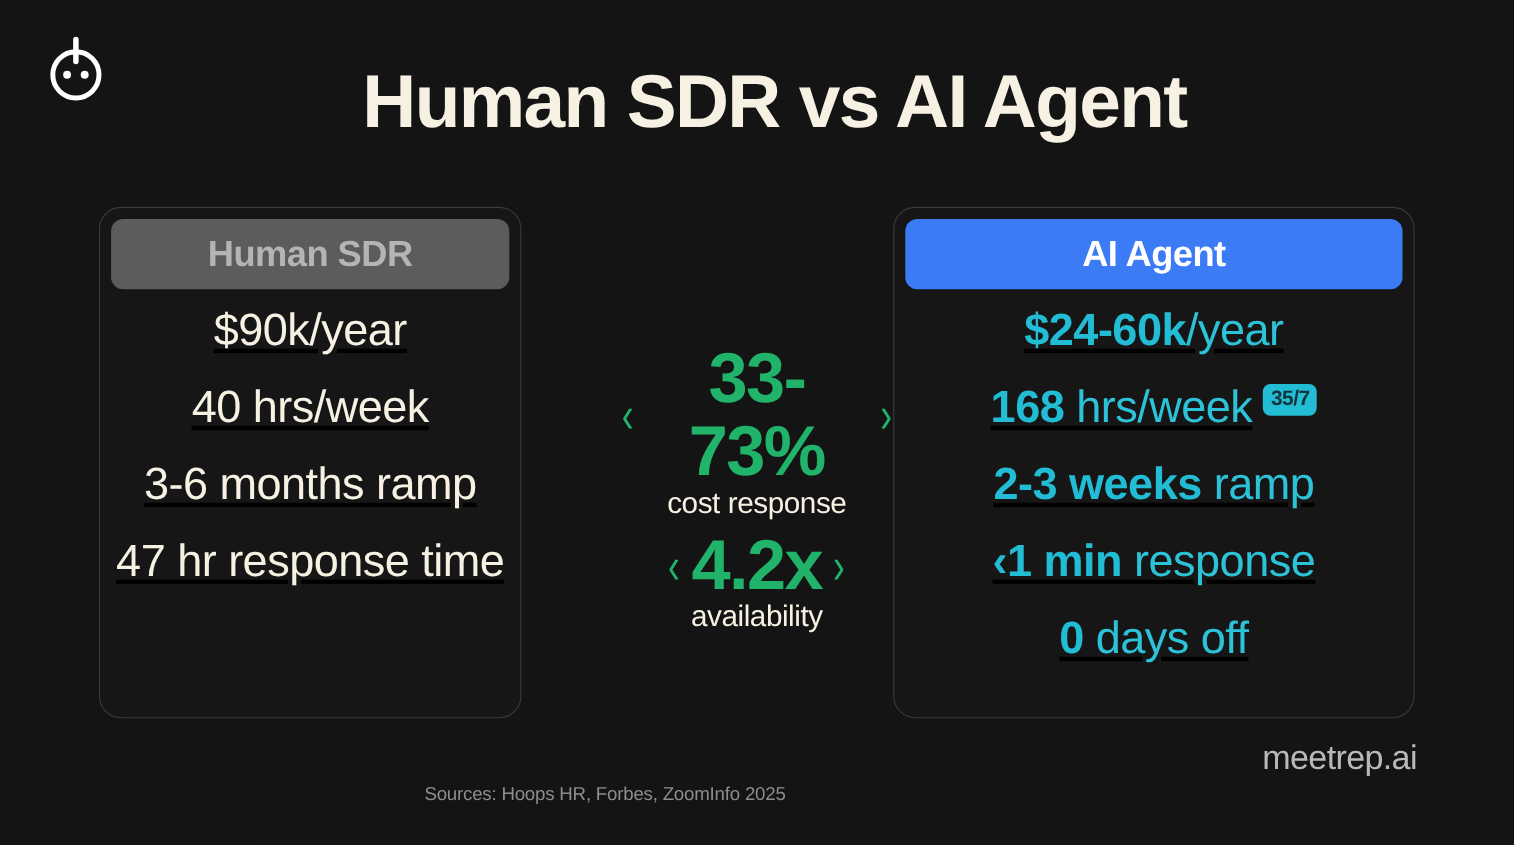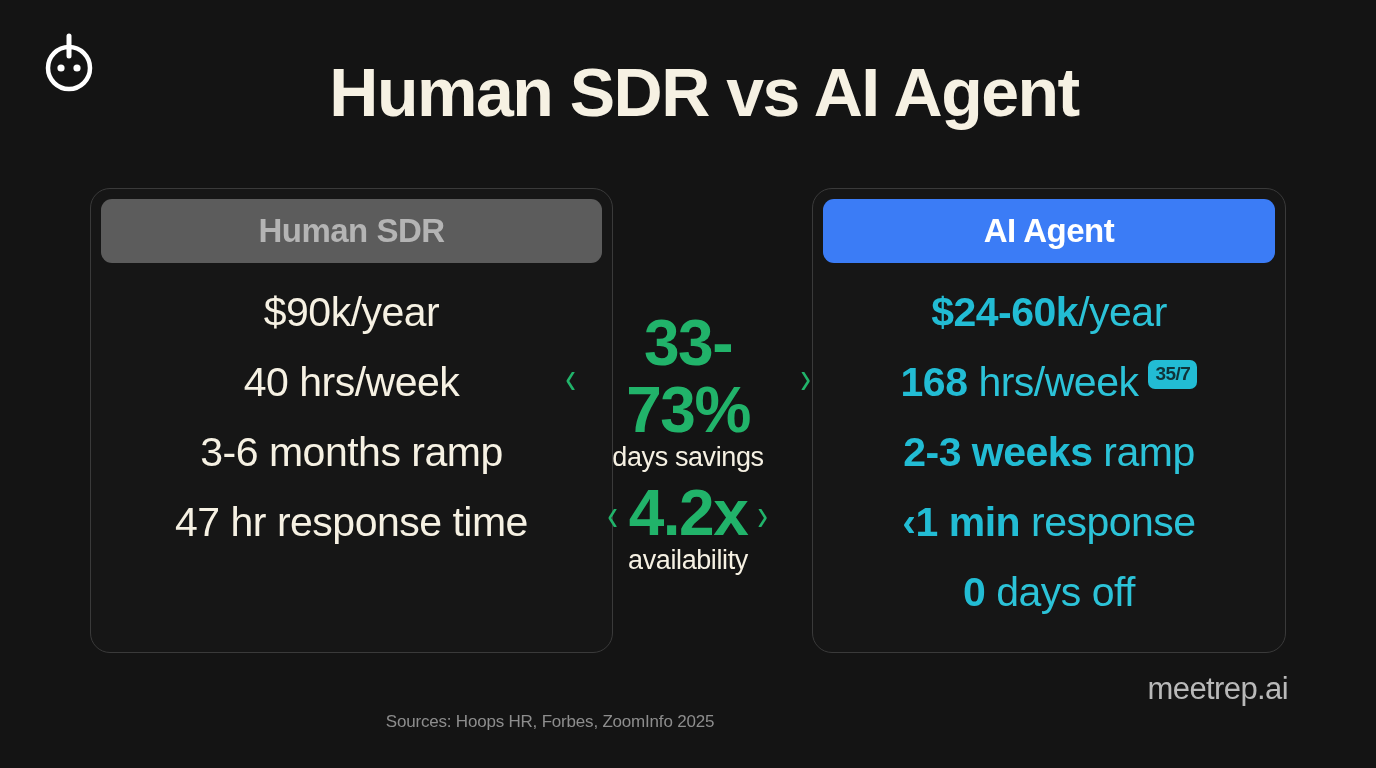--- a/index.html
+++ b/index.html
@@ -37,42 +37,43 @@
 
   .card{
     position:absolute;
     top:0;
     height:465px;
     background:#161616;
     border:1.5px solid #3a3a3a;
     border-radius:20px;
     padding:10px;
   }
-  .card-left { left:90px;  width:523px; }
+  .card-left { left:90px;  width:384px; }
   .card-right{ left:812px; width:474px; }
 
   .card-header{
     height:64px;
     border-radius:11px;
     display:flex; align-items:center; justify-content:center;
     font-size:33px;
     font-weight:bold;
     letter-spacing:-0.5px;
   }
   .header-human{ background:#5c5c5c; color:#b4b4b4; }
   .header-ai{ background:#3b7cf6; color:#ffffff; }
 
   .rows{
     padding-top:14px;
     display:flex; flex-direction:column;
   }
   .row{
     height:70px;
-    display:flex; align-items:center; justify-content:center;
+    display:flex; align-items:flex-start; justify-content:center;
     white-space:nowrap;
+    text-decoration:underline;
   }
   .row-left{
     font-size:41px;
     color:#F6F1E3;
     letter-spacing:-0.5px;
     font-weight:normal;
   }
   .row-right{
     font-size:41px;
     color:#22bcd4;
@@ -206,21 +207,21 @@
     </div>
   </div>
 </div>
 
 <div class="center-stat s1">
   <div class="stat-main-row">
     <span class="chev">‹</span>
     <span class="stat-value">33-73%</span>
     <span class="chev">›</span>
   </div>
-  <div class="stat-label">days savings</div>
+  <div class="stat-label">cost response</div>
 </div>
 
 <div class="center-stat s2">
   <div class="stat-main-row">
     <span class="chev">‹</span>
     <span class="stat-value">4.2x</span>
     <span class="chev">›</span>
   </div>
   <div class="stat-label">availability</div>
 </div>

